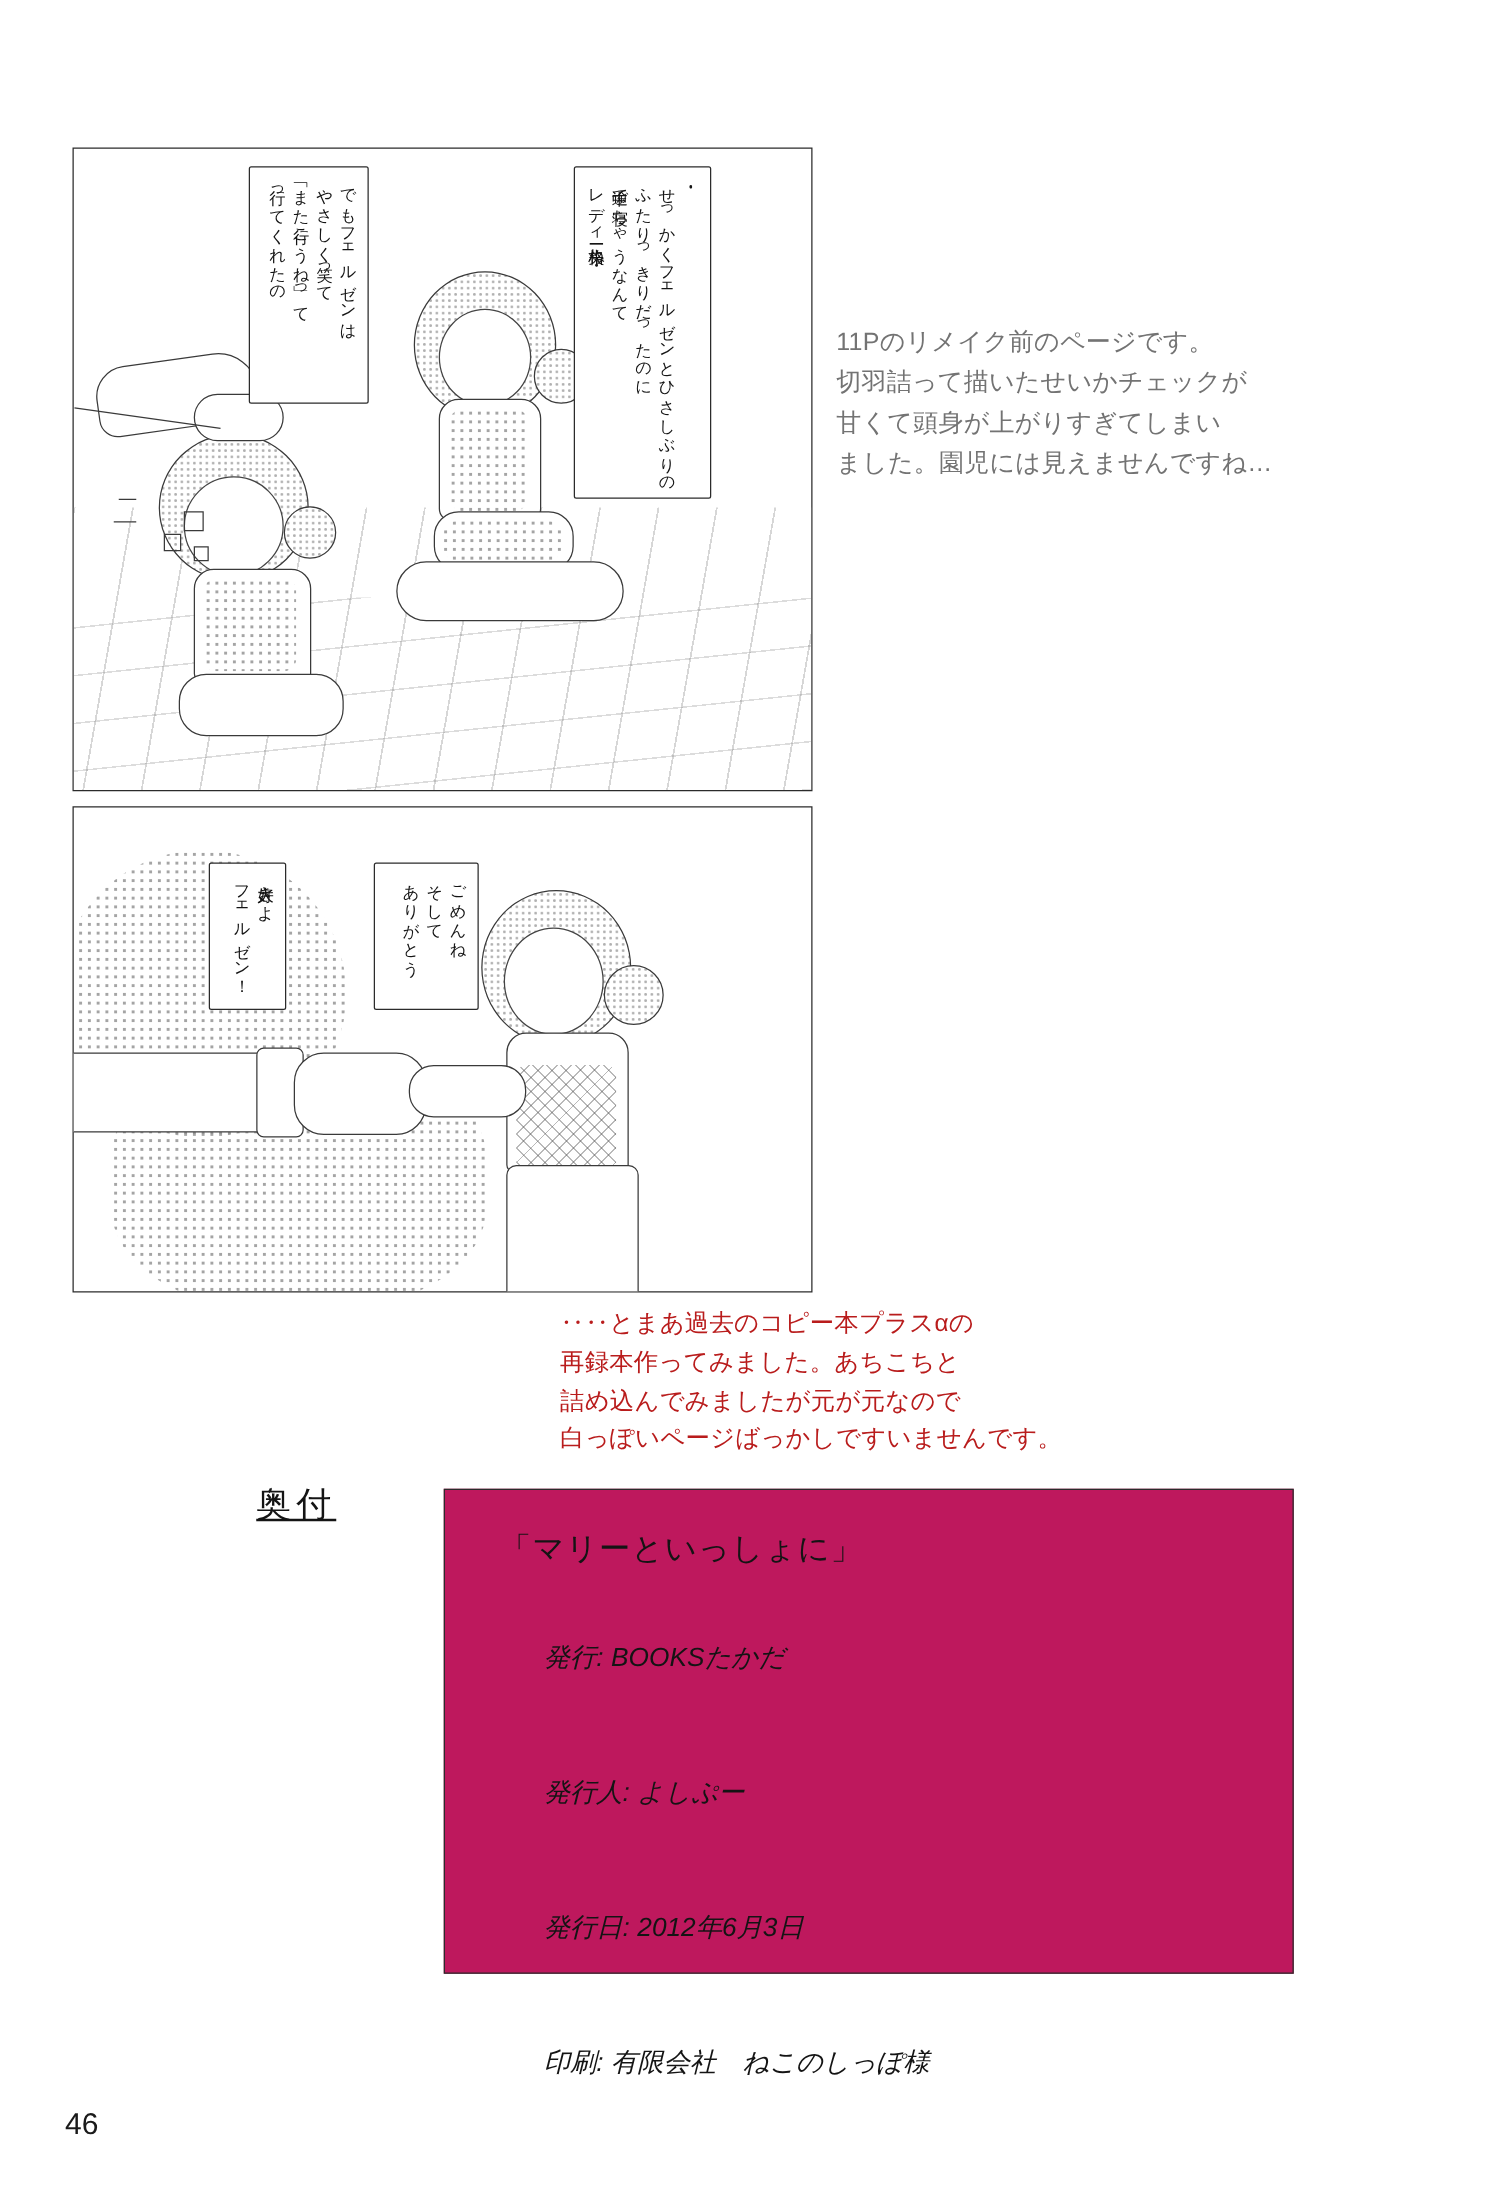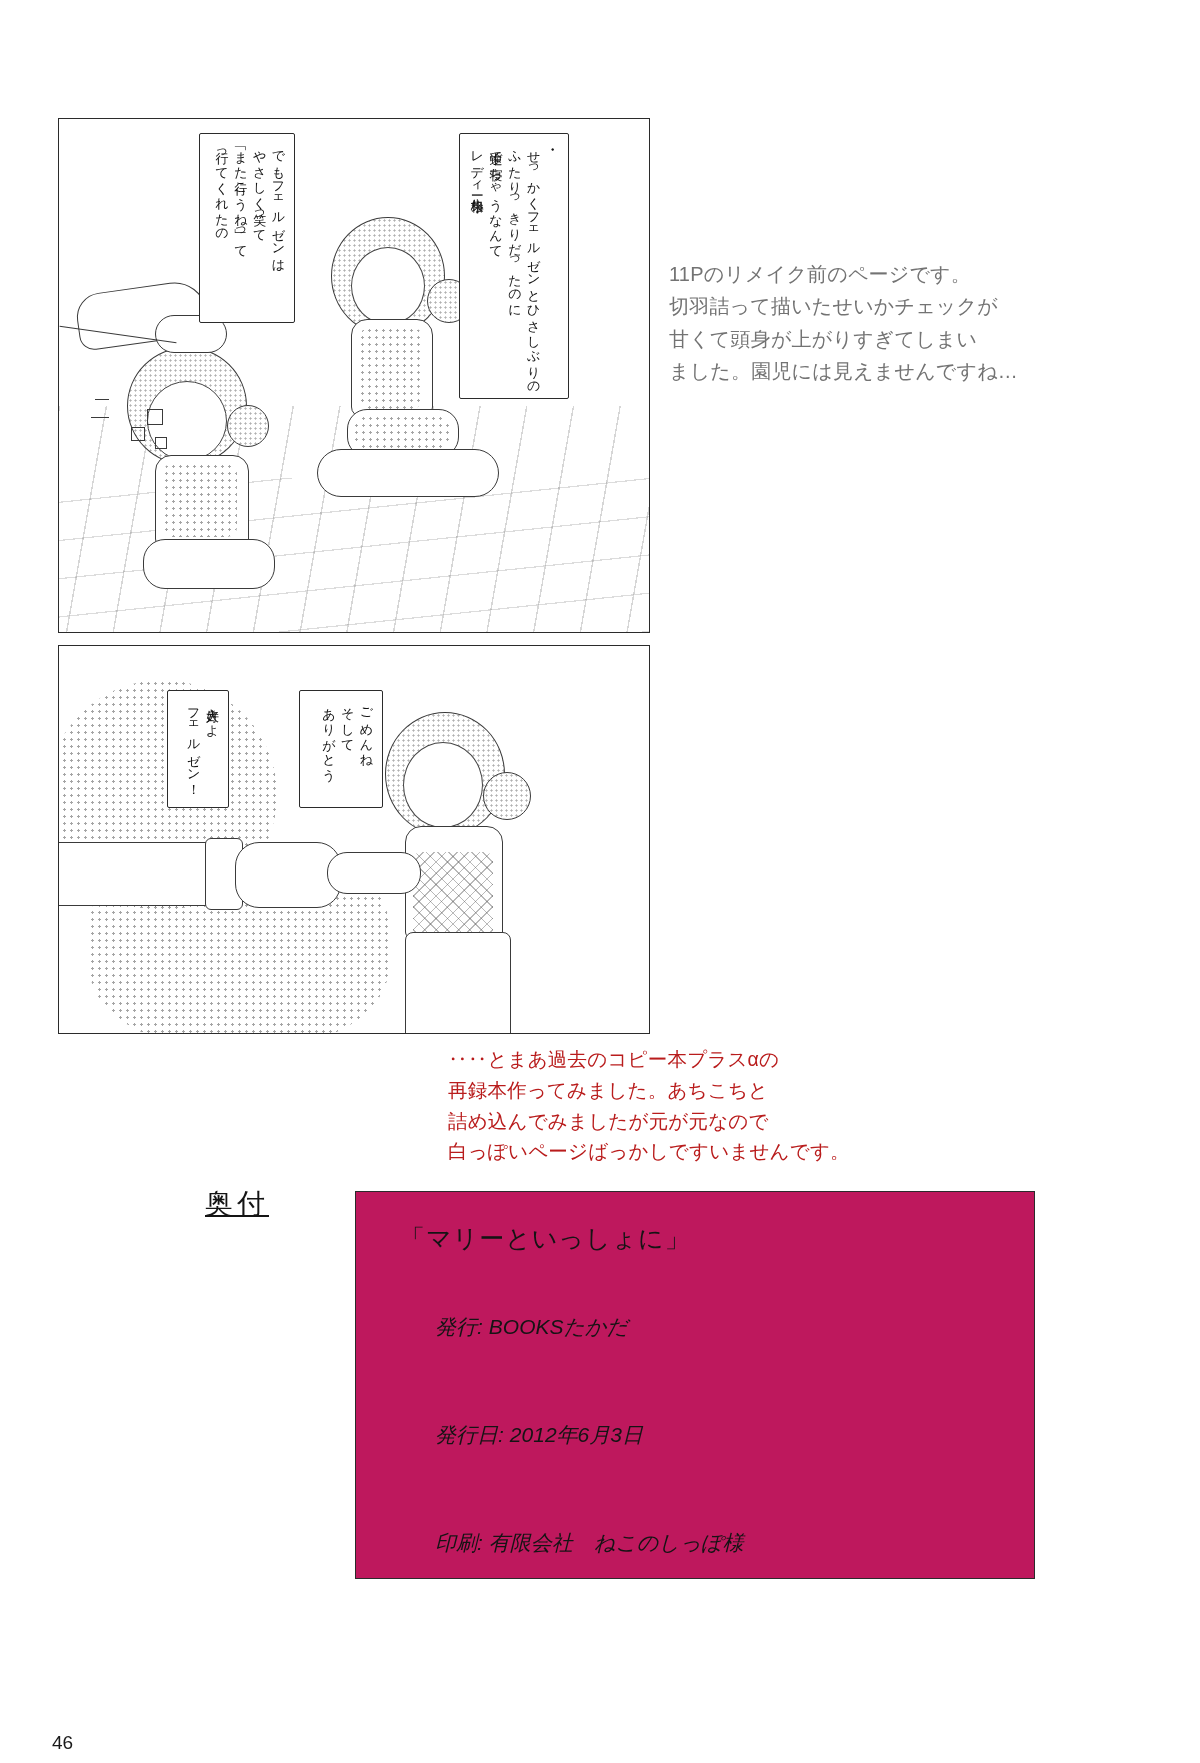--- a/index.html
+++ b/index.html
@@ -164,23 +164,22 @@
     white-space: pre;
     font-style: italic;
   }
   .colophon-row .val { margin-left: 6px; }
 
   
   .page-number {
     position: absolute;
     left: 52px;
     top: 1686px;
-    font-size: 19px;
+    font-size: 24px;
     color: #1a1a1a;
-    margin-top: 46px;
   }
 </style>
 </head>
 <body>
 
 <div class="manga-area">
 
   <div class="panel panel-top">
 
     <div class="floor"></div>
@@ -260,20 +259,23 @@
 
 <div class="colophon-label">奥付</div>
 
 <div class="colophon-box">
   <div class="colophon-title">「マリーといっしょに」</div>
   <div class="colophon-rows">
     <div class="colophon-row">
       <span>発行:</span><span class="val">BOOKSたかだ</span>
     </div>
     <div class="colophon-row">
+      <span>発行人:</span><span class="val">よしぷー</span>
+    </div>
+    <div class="colophon-row">
       <span>発行日:</span><span class="val">2012年6月3日</span>
     </div>
     <div class="colophon-row">
       <span>印刷:</span><span class="val">有限会社　ねこのしっぽ様</span>
     </div>
 
   </div>
 </div>
 
 <div class="page-number">46</div>

